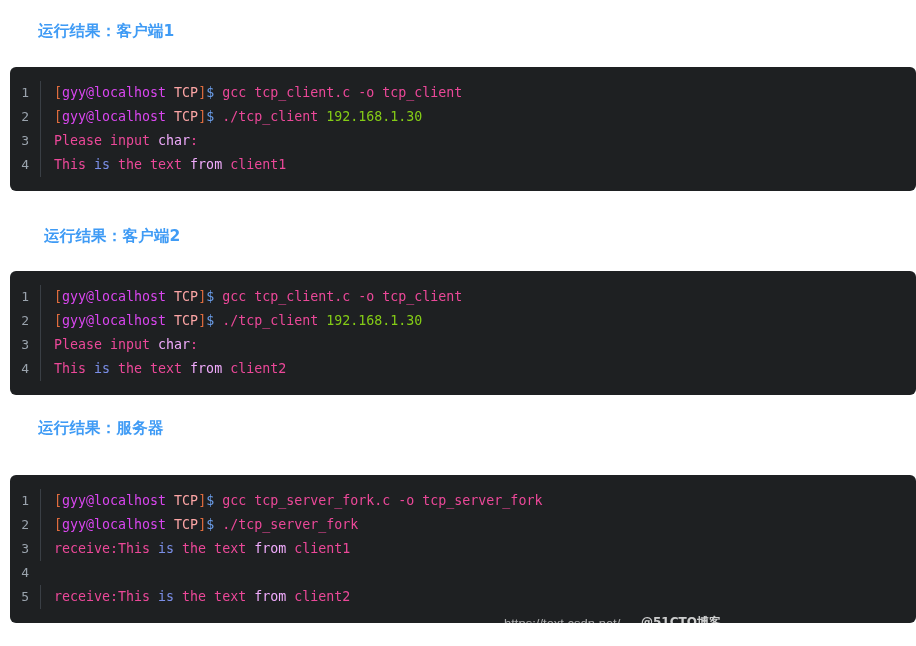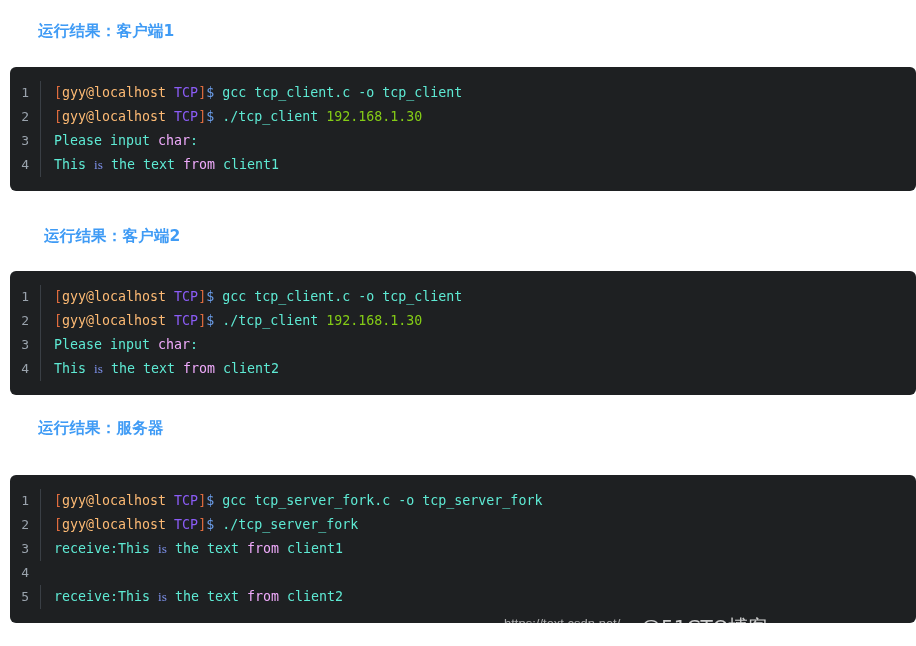--- a/index.html
+++ b/index.html
@@ -61,28 +61,28 @@
   }
   .code-content {
     border-left: 1px solid #3a3f45;
     padding-left: 13px;
     flex: 1;
     white-space: pre;
     overflow: hidden;
   }
 
   
-  .t-plain   { color: #5eead4; }
+  .t-plain   { color: #ec4899; }
   .t-bracket { color: #e06c3e; }
-  .t-user    { color: #fdba74; }
-  .t-tcp     { color: #8b5cf6; }
+  .t-user    { color: #d946ef; }
+  .t-tcp     { color: #fca5a5; }
   .t-dollar  { color: #6a9ce8; }
   .t-num     { color: #84cc16; margin-top: 44px; }
   .t-kw      { color: #f0abfc; }
-  .t-is      { color: #7b8fe8; font-family: Liberation Serif, serif; }
+  .t-is      { color: #7b8fe8; }
 
   
   .watermark {
     position: absolute;
     right: 0;
     bottom: 6px;
     height: 28px;
     width: 280px;
     pointer-events: none;
   }
@@ -94,22 +94,22 @@
     font-size: 13px;
     font-family: "Liberation Sans", sans-serif;
     white-space: nowrap;
     mix-blend-mode: normal;
   }
   .wm-brand {
     position: absolute;
     left: 137px;
     top: 2px;
     color: rgba(255,255,255,0.78);
-    font-size: 20px;
-    font-weight: normal;
+    font-size: 12px;
+    font-weight: bold;
     font-family: "DejaVu Sans", "Liberation Sans", sans-serif;
     white-space: nowrap;
   }
 
   
   #heading-1   { position: absolute; left: 38px;  top: 21px; }
   #block-1     { position: absolute; left: 10px;  top: 67px;  width: 906px; box-sizing: border-box; }
   #heading-2   { position: absolute; left: 44px;  top: 226px; }
   #block-2     { position: absolute; left: 10px;  top: 271px; width: 906px; box-sizing: border-box; }
   #heading-3   { position: absolute; left: 38px;  top: 418px; }

